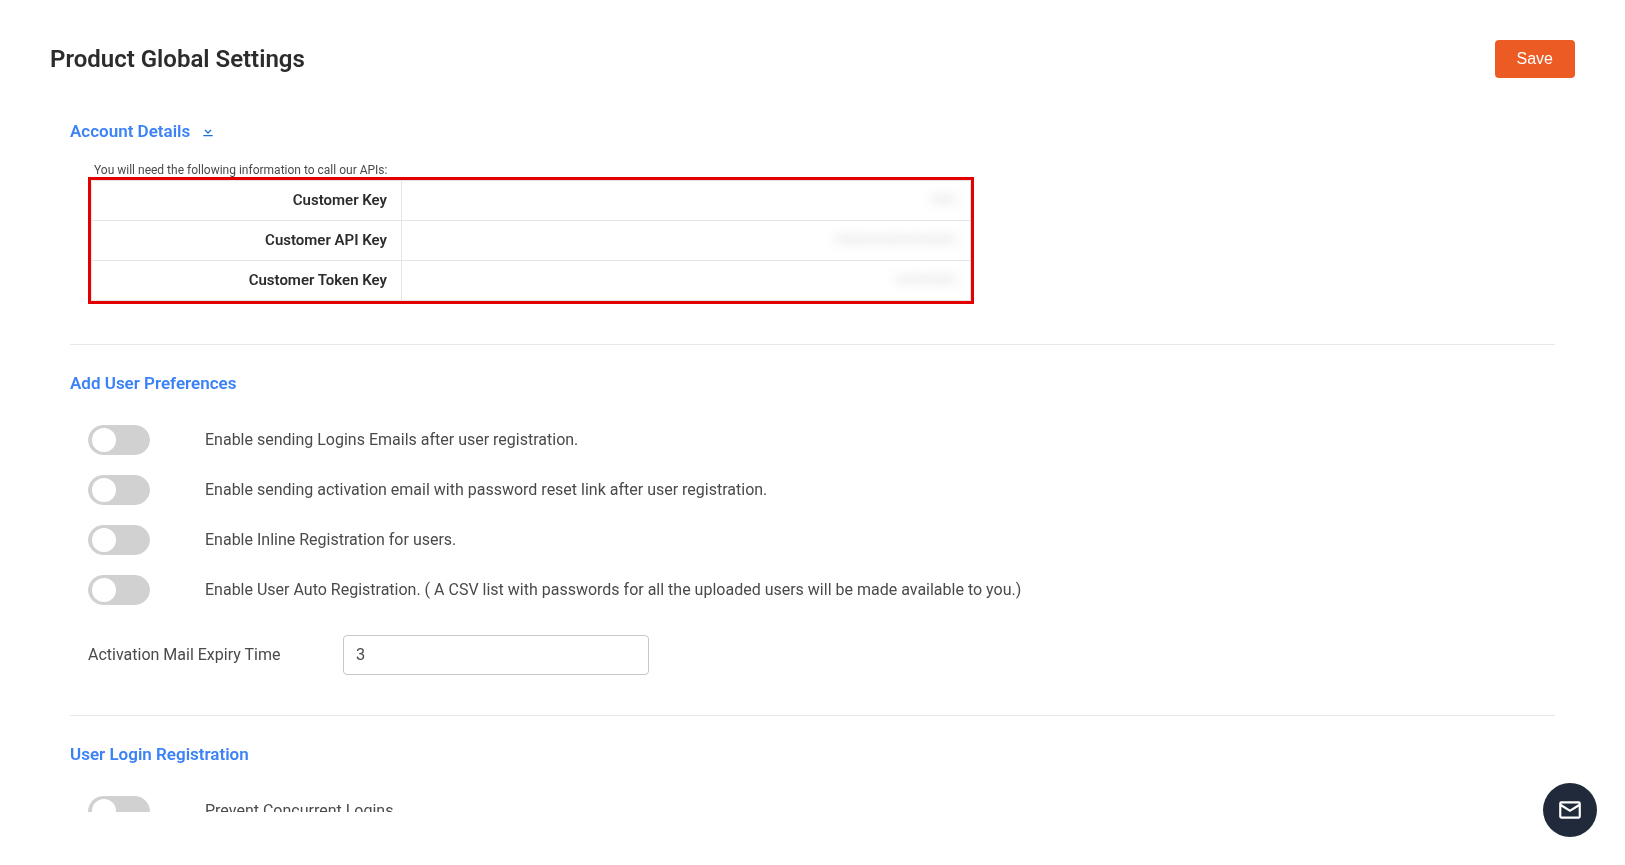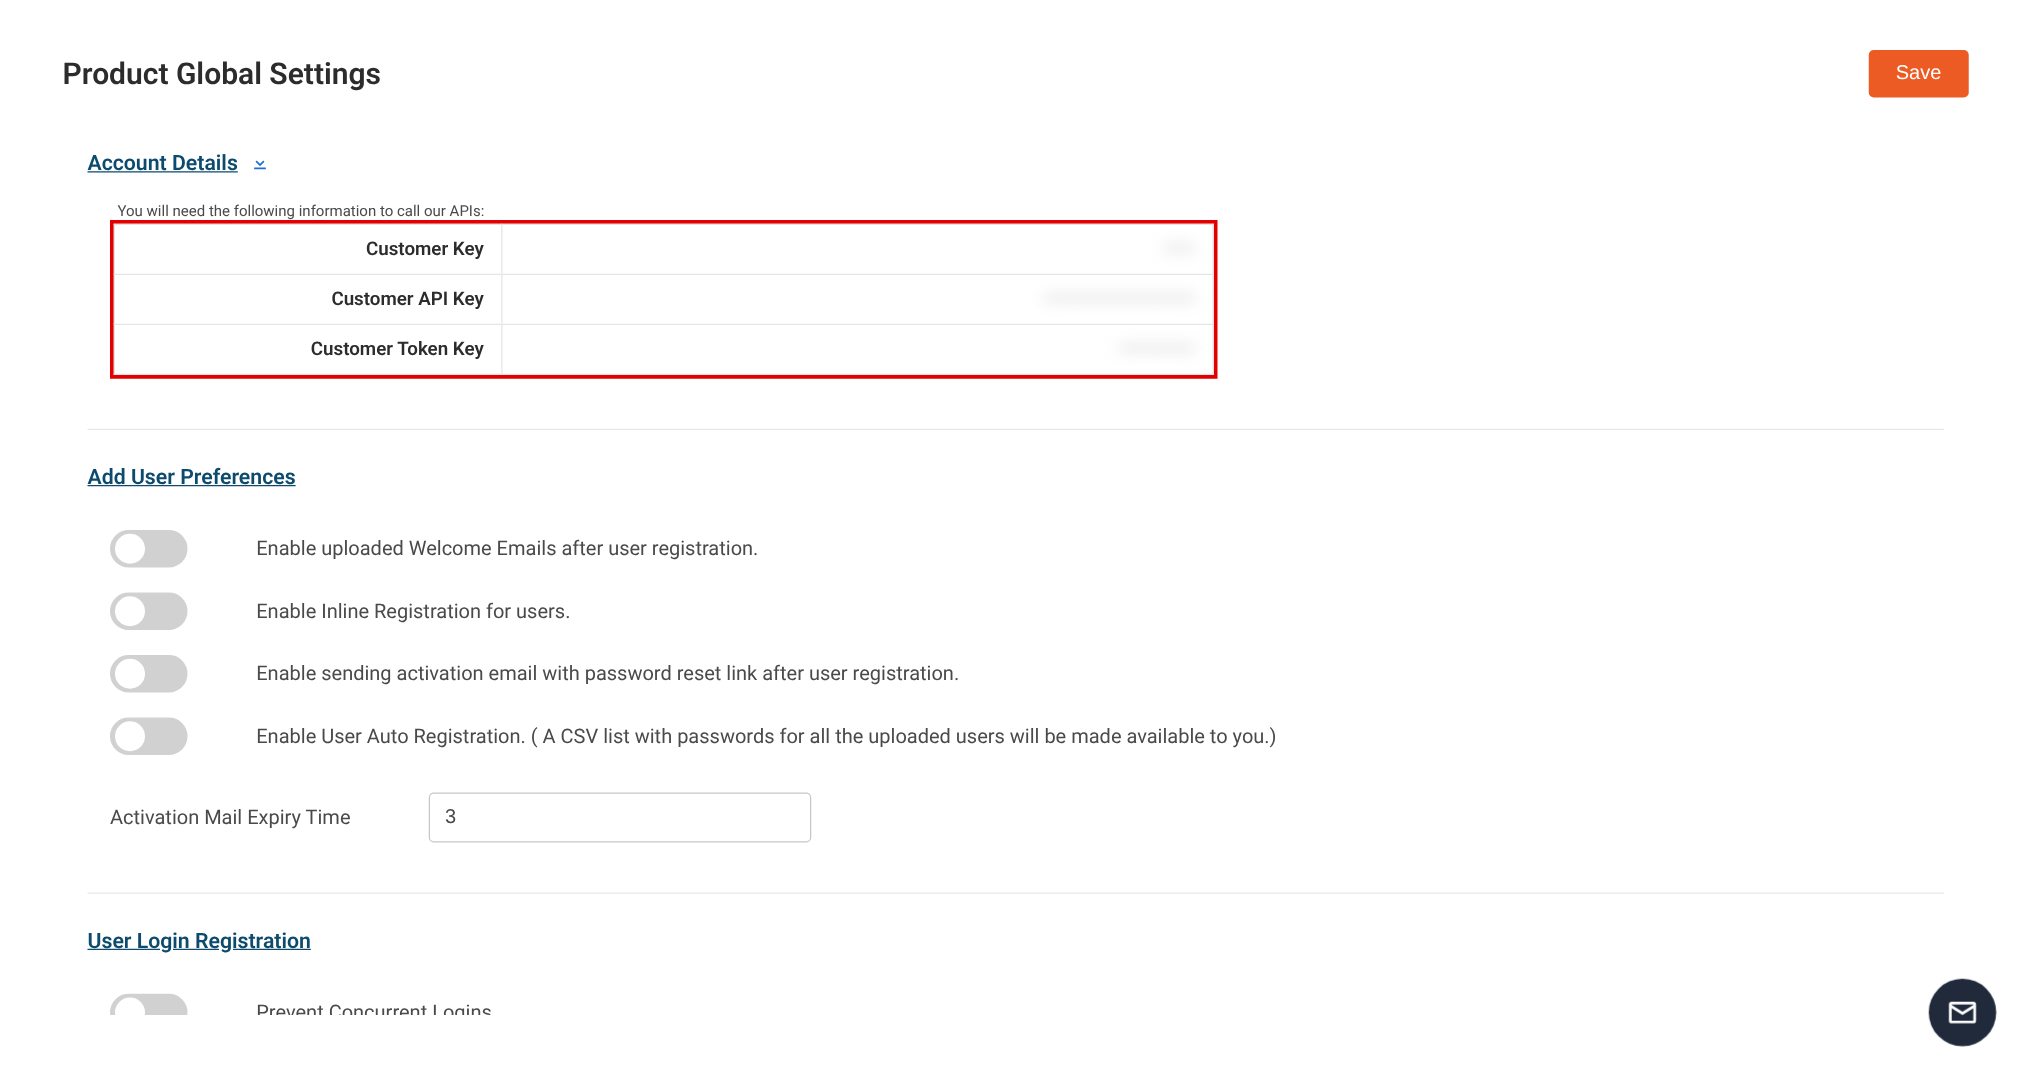--- a/index.html
+++ b/index.html
@@ -34,23 +34,22 @@
   }
   .content {
     padding: 0 70px;
   }
   .section {
     margin-top: 28px;
   }
   .section-title {
     font-size: 17px;
     font-weight: 600;
-    color: #0c4a6e;
+    color: #3b82f6;
     display: inline;
-    text-decoration: underline;
   }
   .download-icon {
     display: inline-block;
     vertical-align: middle;
     margin-left: 6px;
     cursor: pointer;
   }
   .download-icon svg { width: 16px; height: 16px; fill: #1c6fd6; }
   .api-note {
     margin-top: 20px;
@@ -208,33 +207,33 @@
 
     <hr class="divider">
 
     <div class="section prefs-section">
       <div class="section-title">Add User Preferences</div>
       <div class="inner">
         <div class="toggle-row">
           <div class="toggle">
                 <div class="knob"></div>
               </div>
-          <div class="toggle-label">Enable uploaded Welcome Emails after user registration.</div>
+          <div class="toggle-label">Enable sending Logins Emails after user registration.</div>
+        </div>
+        <div class="toggle-row">
+          <div class="toggle">
+                <div class="knob"></div>
+              </div>
+          <div class="toggle-label">Enable sending activation email with password reset link after user registration.</div>
         </div>
         <div class="toggle-row">
           <div class="toggle">
                 <div class="knob"></div>
               </div>
           <div class="toggle-label">Enable Inline Registration for users.</div>
-        </div>
-        <div class="toggle-row">
-          <div class="toggle">
-                <div class="knob"></div>
-              </div>
-          <div class="toggle-label">Enable sending activation email with password reset link after user registration.</div>
         </div>
         <div class="toggle-row">
           <div class="toggle">
                 <div class="knob"></div>
               </div>
           <div class="toggle-label">Enable User Auto Registration. ( A CSV list with passwords for all the uploaded users will be made available to you.)</div>
         </div>
         <div class="input-row">
           <div class="input-row-label">Activation Mail Expiry Time</div>
           <input type="text" class="text-input" value="3" style="">

